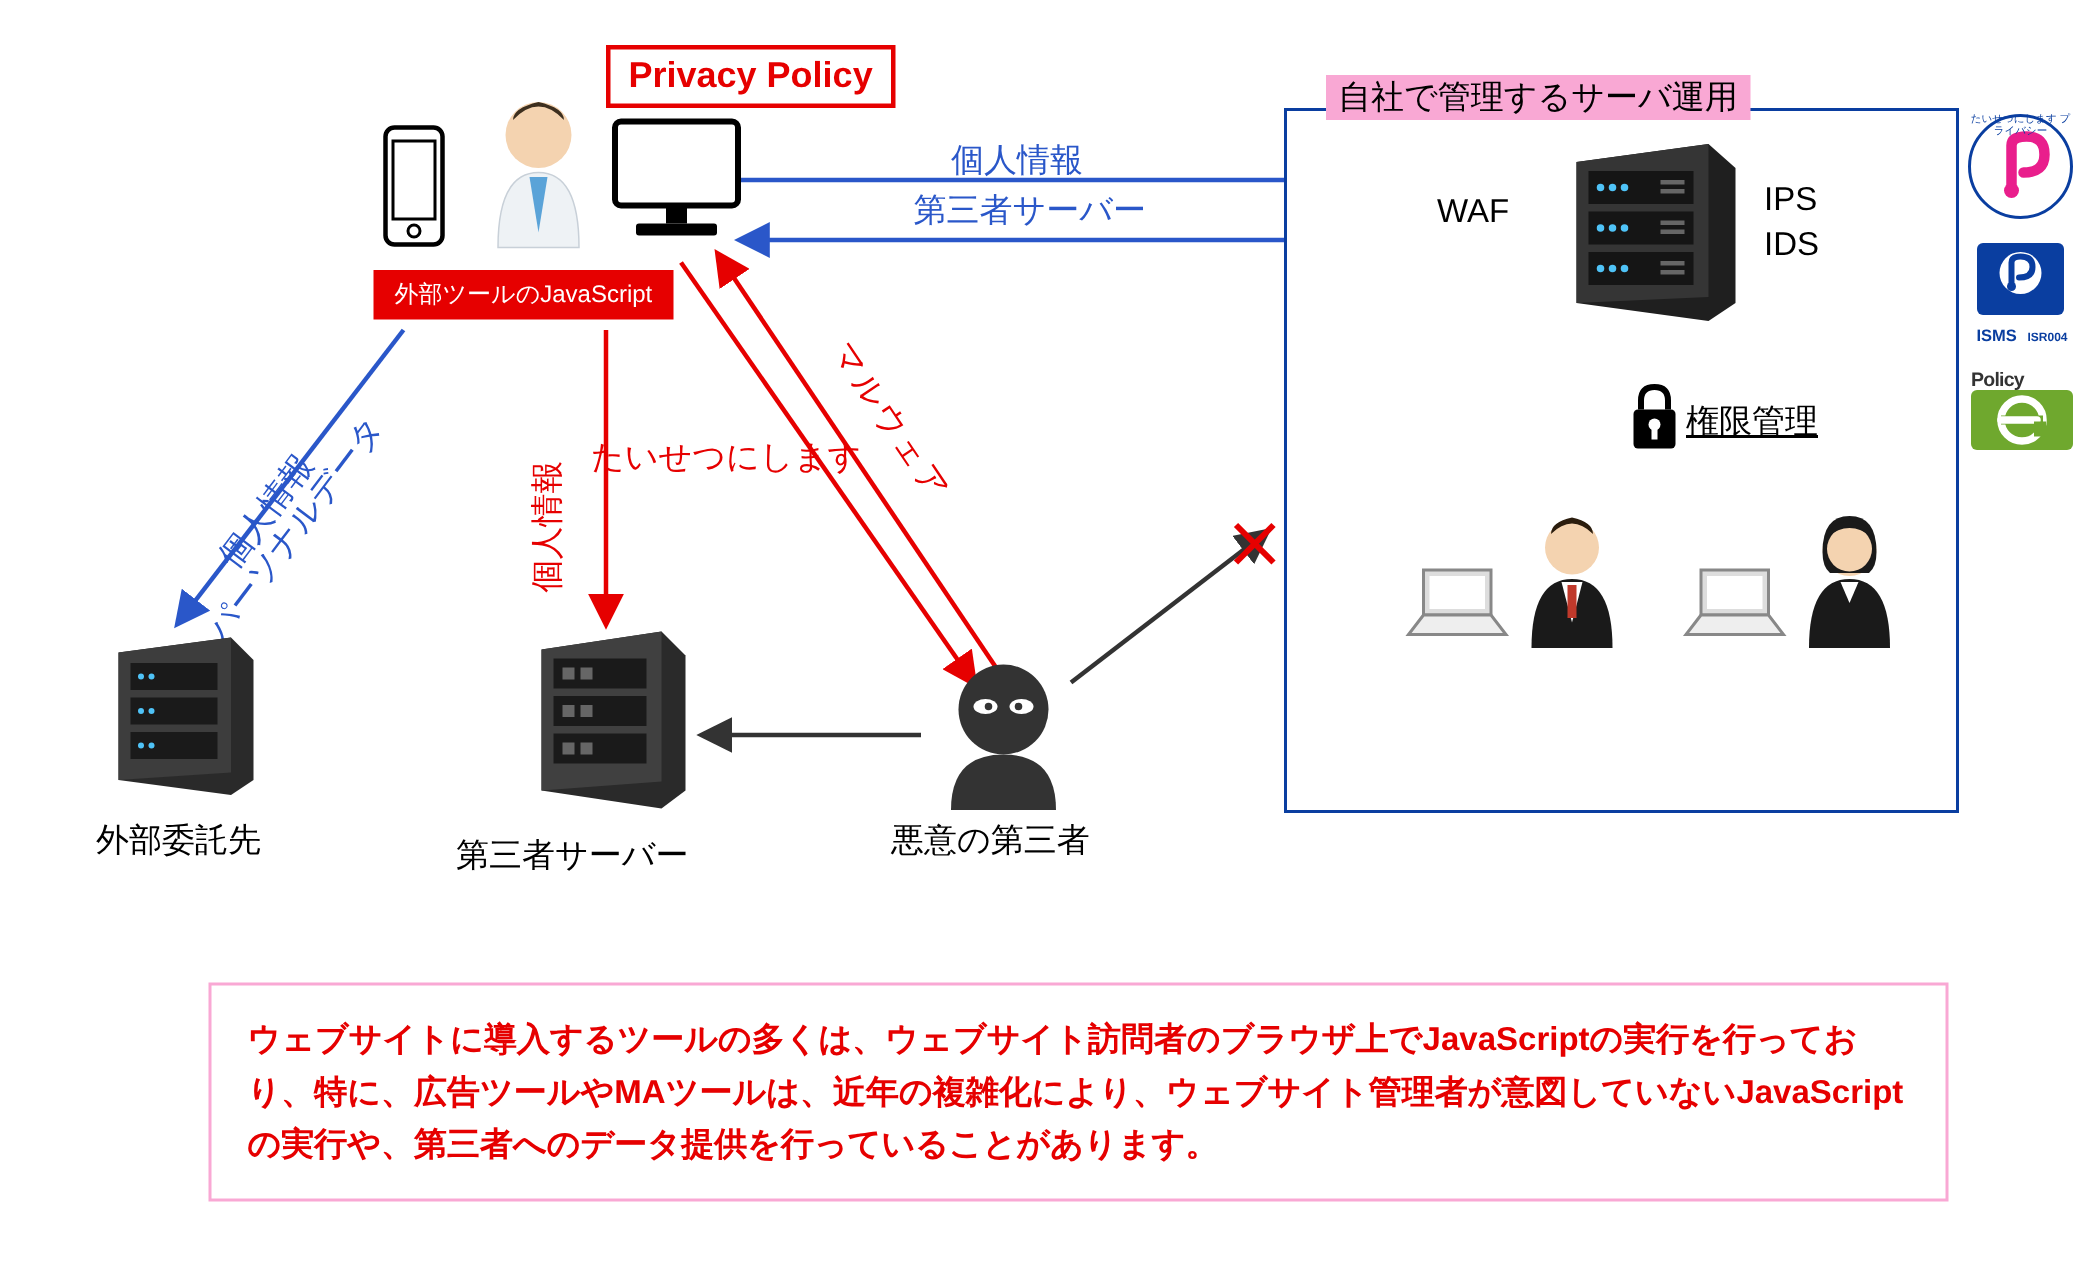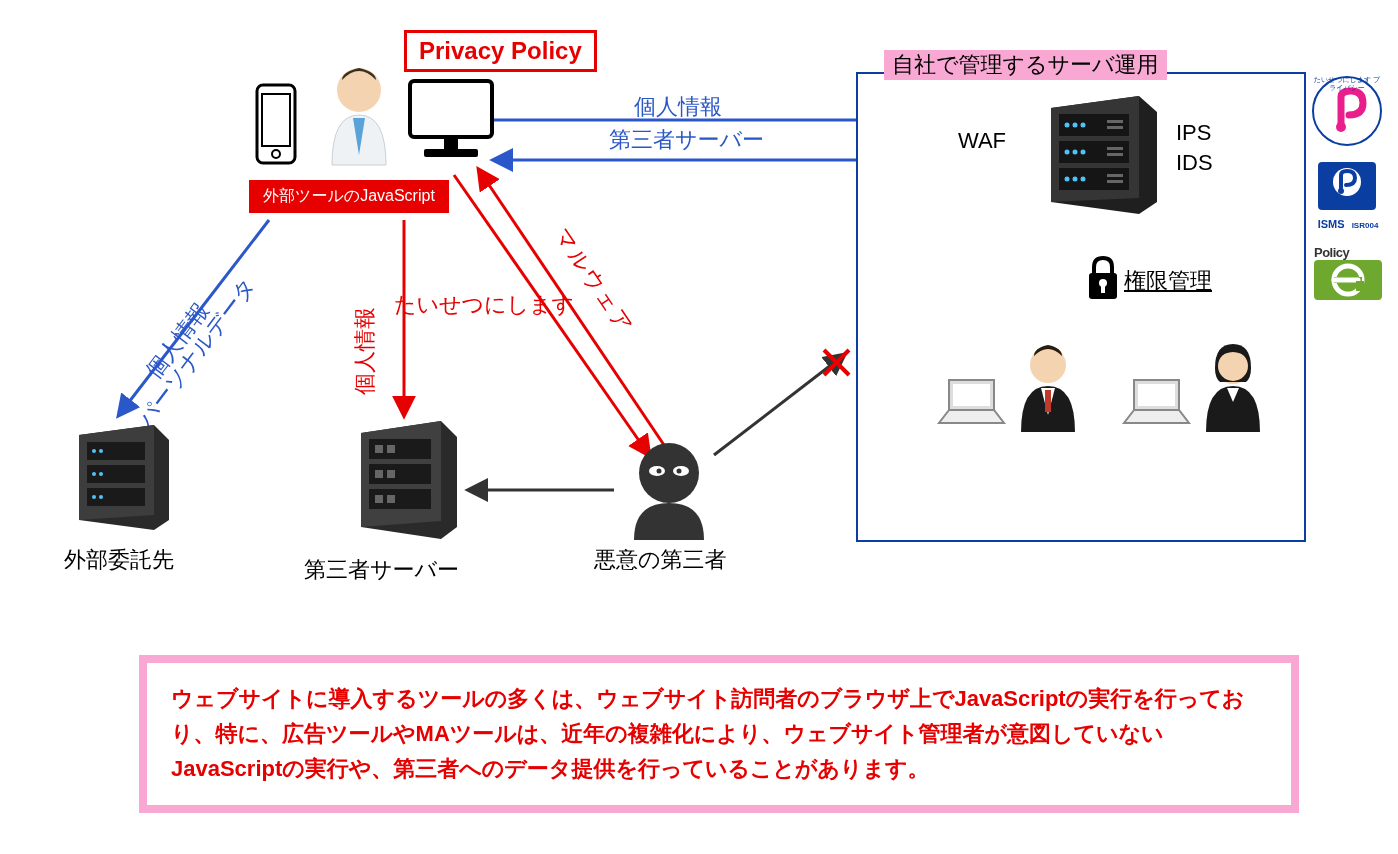--- a/index.html
+++ b/index.html
@@ -22,21 +22,21 @@
     padding: 4px 12px;
     background: #fff;
   }
   .js-box {
     background: #e60000;
     color: #fff;
     font-size: 16px;
     padding: 6px 14px;
   }
   .desc-box {
-    border: 8px solid #f9a8d4;
+    border: 2px solid #f9a8d4;
     color: #e60000;
     font-weight: bold;
     font-size: 22px;
     line-height: 1.6;
     padding: 18px 24px;
     width: 1160px;
   }
   .label { font-size: 22px; }
   .label-black { color: #000; }
   .label-blue { color: #2a57c9; }

